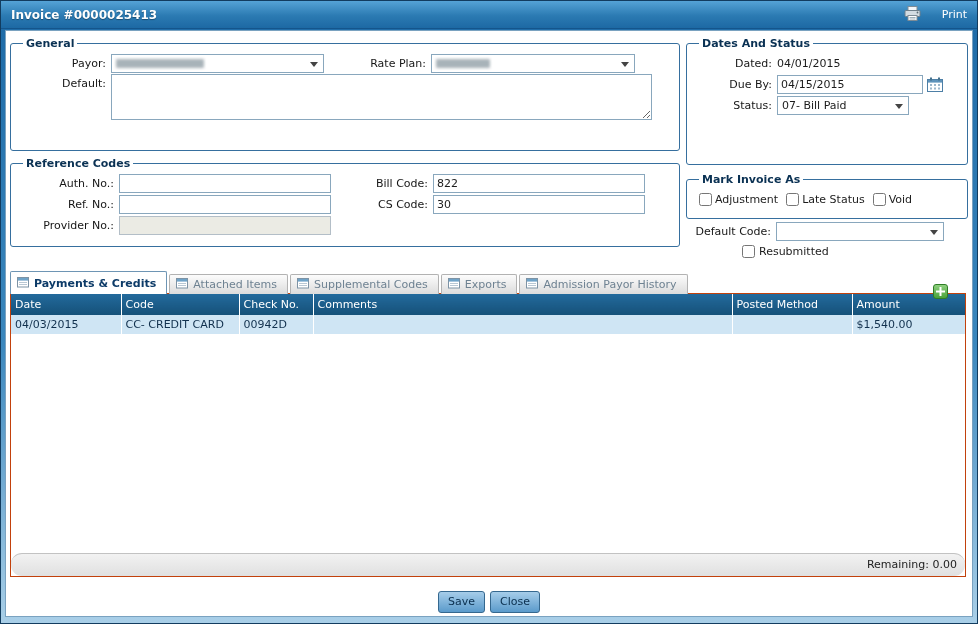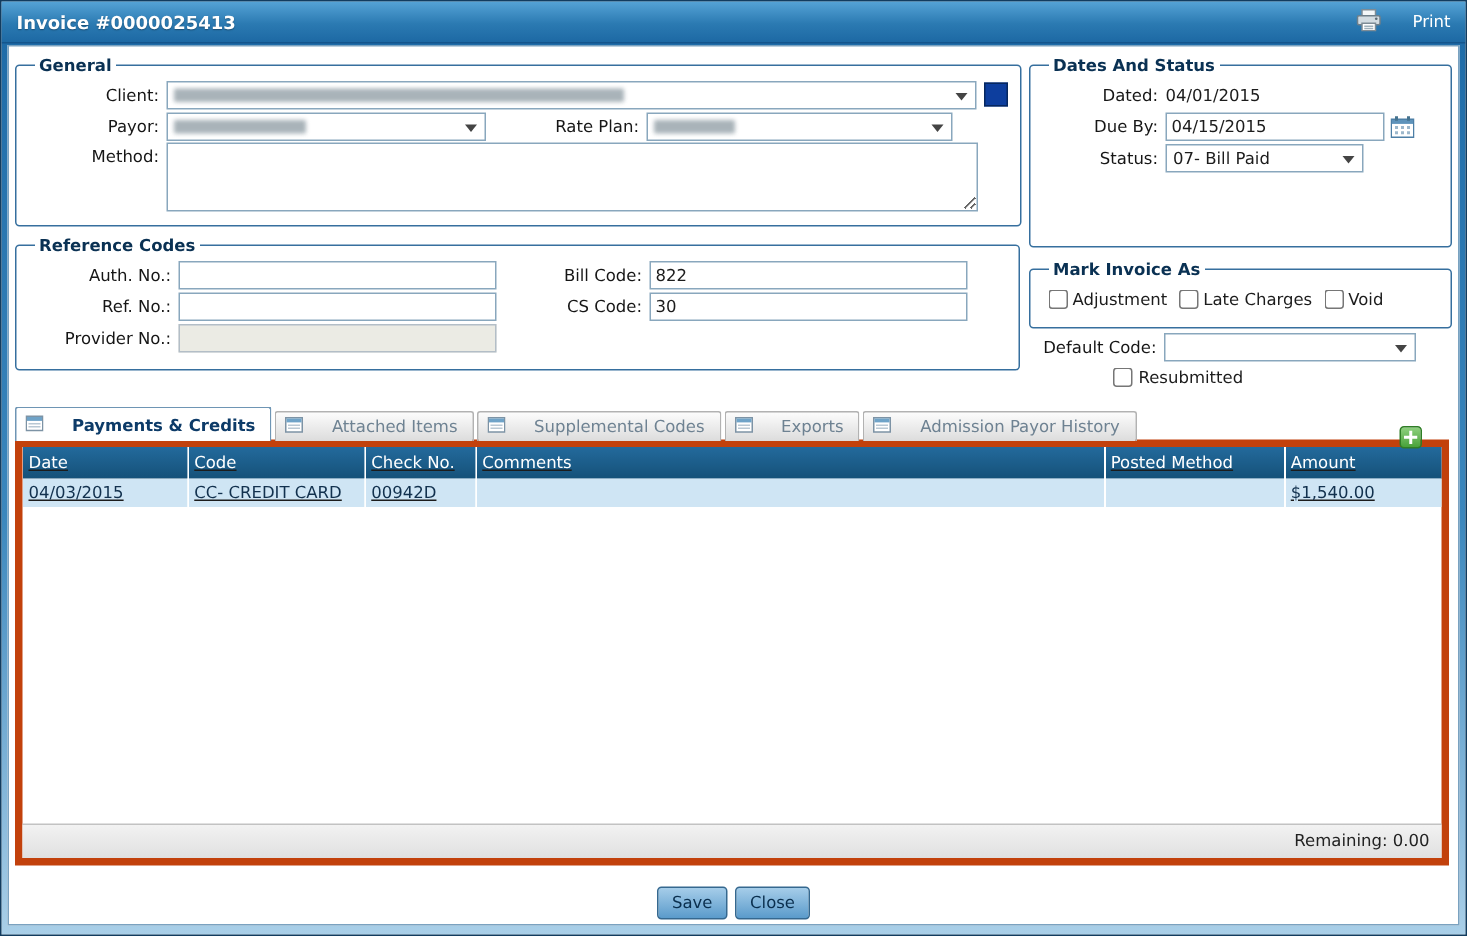--- a/index.html
+++ b/index.html
@@ -62,58 +62,58 @@
   .redacted { display: inline-block; height: 9px; background: #9aa6ad; border-radius: 1px; filter: blur(1.5px); opacity: .85; }
   .blue-sq { width: 16px; height: 16px; background: #0d3e9e; border: 1px solid #06275f; margin-left: 5px; flex: none; cursor: pointer; }
   .comment { width: 541px; height: 46px; border: 1px solid #89a7bd; font-family: inherit; font-size: 11px; padding: 2px 3px; }
   .bold-val { font-weight: bold; color: #111; }
   .cbgrp { display: flex; align-items: flex-end; margin-right: 8px; }
   .cbgrp input { margin-right: 3px; }
   .default-code-row { position: absolute; left: 680px; top: 191px; width: 262px; display: flex; align-items: center; }
   .resubmitted-row { position: absolute; left: 736px; top: 214px; display: flex; align-items: center; gap: 4px; }
   .tabs { position: absolute; left: 4px; top: 240px; display: flex; align-items: flex-end; z-index: 3; }
   .tab {
-    display: flex; align-items: center; gap: 19px;
+    display: flex; align-items: center; gap: 5px;
     height: 20px; padding: 0 10px 0 6px; margin-right: 2px;
     background: linear-gradient(#fcfcfc, #dcdcdc);
     border: 1px solid #b2b2b2; border-bottom: none;
     border-radius: 2px 2px 0 0;
     color: #6e8292; cursor: pointer; white-space: nowrap;
   }
   .tab.active {
     height: 23px; background: #fff;
     border-color: #6e95b4; color: #0d3b68; font-weight: bold;
   }
   .add-btn {
     position: absolute; right: 24px; top: 253px; width: 15px; height: 15px;
     border-radius: 3px; background: linear-gradient(#8ed07e, #49a23a);
     border: 1px solid #2f7d26; display: flex; align-items: center; justify-content: center;
     cursor: pointer; z-index: 4;
   }
   .grid-wrap {
     position: absolute; left: 4px; top: 262px; width: 956px; height: 284px;
-    border: 5px solid #c2410c; background: #fff; text-decoration: underline;
+    border: 1px solid #c2410c; background: #fff;
   }
   table { border-collapse: collapse; width: 100%; table-layout: fixed; }
   thead th {
     background: linear-gradient(#236a9c, #155179); color: #fff; font-weight: normal;
     text-align: left; padding: 4px; font-size: 11px;
     border-right: 1px solid rgba(255,255,255,.4);
     overflow: hidden; white-space: nowrap;
   }
   thead th:last-child { border-right: none; }
   tbody td {
     background: #cfe5f4; padding: 3px 4px; color: #12314e; font-size: 11px;
     border-right: 1px solid #fff; overflow: hidden; white-space: nowrap;
   }
   tbody td:last-child { border-right: none; }
   .grid-footer {
     position: absolute; bottom: 0; left: 0; right: 0; height: 23px;
     background: linear-gradient(#f2f2f2, #e0e0e0); border-top: 1px solid #c2c2c2;
-    text-align: right; line-height: 22px; padding-right: 8px; color: #222;
+    text-align: right; line-height: 22px; padding-right: 8px; color: #222; border-radius: 11px;
   }
   .btn-row { position: absolute; left: 0; right: 0; top: 560px; display: flex; justify-content: center; gap: 5px; }
   .btn {
     padding: 3px 9px 4px 9px; font-family: inherit; font-size: 11px; color: #0a2f4e;
     background: linear-gradient(#a6cde9, #5b9bcb);
     border: 1px solid #35688f; border-radius: 3px; cursor: pointer;
   }
 </style>
 </head>
 <body>
@@ -135,38 +135,31 @@
       </span>
       <span>Print</span>
     </div>
   </div>
 
   <div class="content">
 
     <fieldset class="fs-general">
       <legend>General</legend>
       <div class="frow">
-        <span class="lbl w92">Client:</span>
-        <div class="dd" style="width:540px;">
-          <span class="redacted" style="width:300px;"></span>
-        </div>
-        <div class="blue-sq"></div>
-      </div>
-      <div class="frow">
         <span class="lbl w92">Payor:</span>
         <div class="dd" style="width:213px;">
           <span class="redacted" style="width:88px;"></span>
         </div>
         <span class="lbl" style="width:107px;">Rate Plan:</span>
         <div class="dd" style="width:204px;">
           <span class="redacted" style="width:54px;"></span>
         </div>
       </div>
       <div class="frow" style="align-items:flex-start; height:auto;">
-        <span class="lbl w92" style="padding-top:3px;">Method:</span>
+        <span class="lbl w92" style="padding-top:3px;">Default:</span>
         <textarea class="comment" style=""></textarea>
       </div>
     </fieldset>
 
     <fieldset class="fs-dates">
       <legend>Dates And Status</legend>
       <div class="frow">
         <span class="lbl w82">Dated:</span>
         <span>04/01/2015</span>
       </div>
@@ -218,21 +211,21 @@
 
     <fieldset class="fs-mark">
       <legend>Mark Invoice As</legend>
       <div class="frow" style="padding-left:4px;">
         <label class="cbgrp">
           <input type="checkbox" style="">
           <span>Adjustment</span>
         </label>
         <label class="cbgrp">
           <input type="checkbox" style="">
-          <span>Late Charges</span>
+          <span>Late Status</span>
         </label>
         <label class="cbgrp">
           <input type="checkbox" style="">
           <span>Void</span>
         </label>
       </div>
     </fieldset>
 
     <div class="default-code-row">
       <span class="lbl" style="width:90px;">Default Code:</span>

